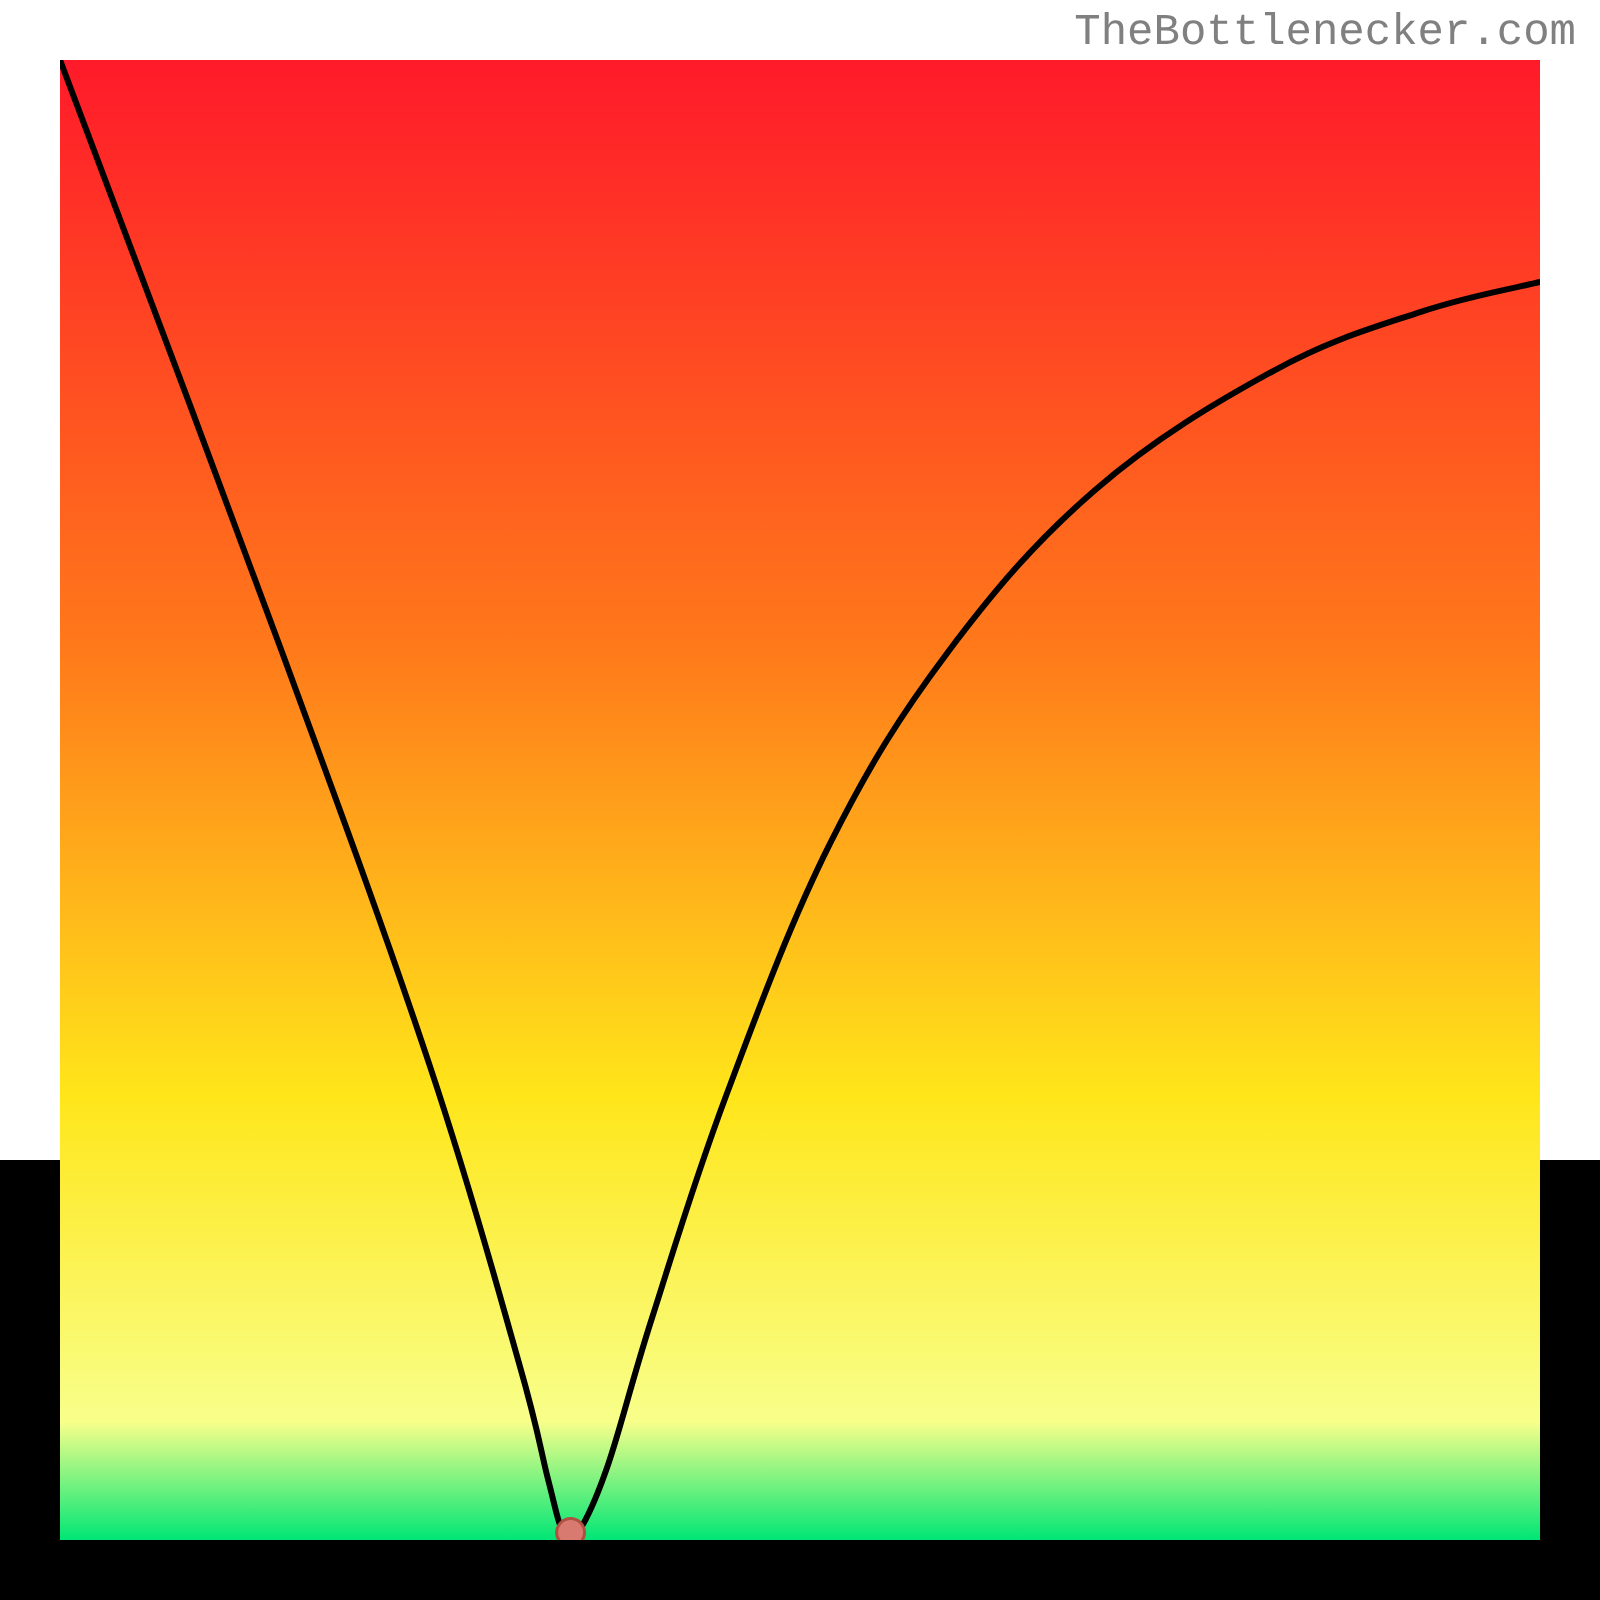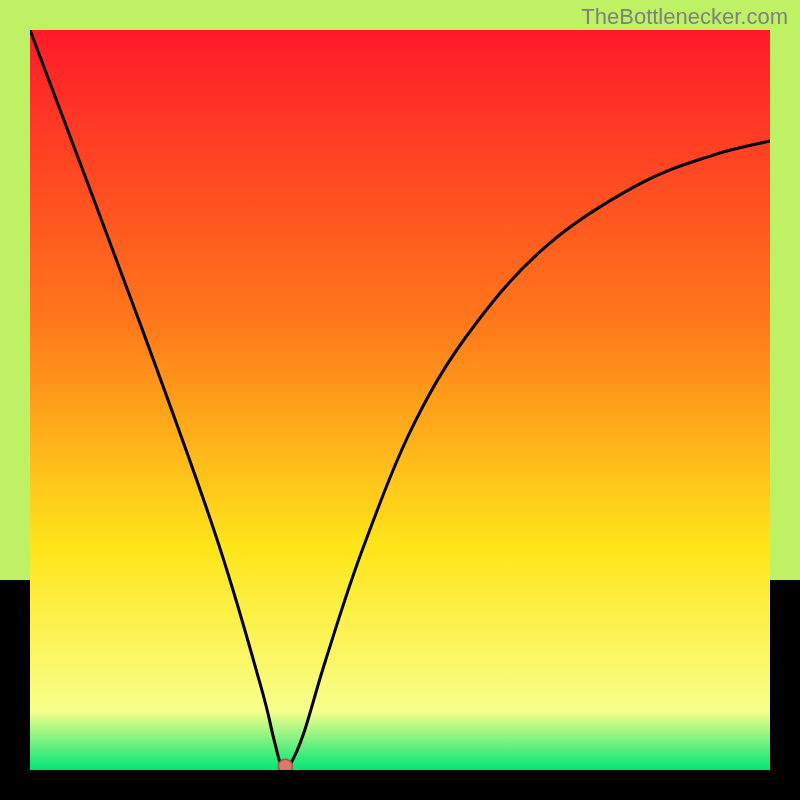--- a/index.html
+++ b/index.html
@@ -7,21 +7,22 @@
     padding: 0;
     width: 800px;
     height: 800px;
     background: #000;
     font-family: Arial, Helvetica, sans-serif;
   }
   .outer {
     position: relative;
     width: 800px;
     height: 580px;
-    background: #bef264;
+    background: #ffffff;
+    font-family: Liberation Mono, monospace;
   }
   .plot {
     position: absolute;
     left: 30px;
     top: 30px;
     width: 740px;
     height: 740px;
   }
   .watermark {
     position: absolute;

